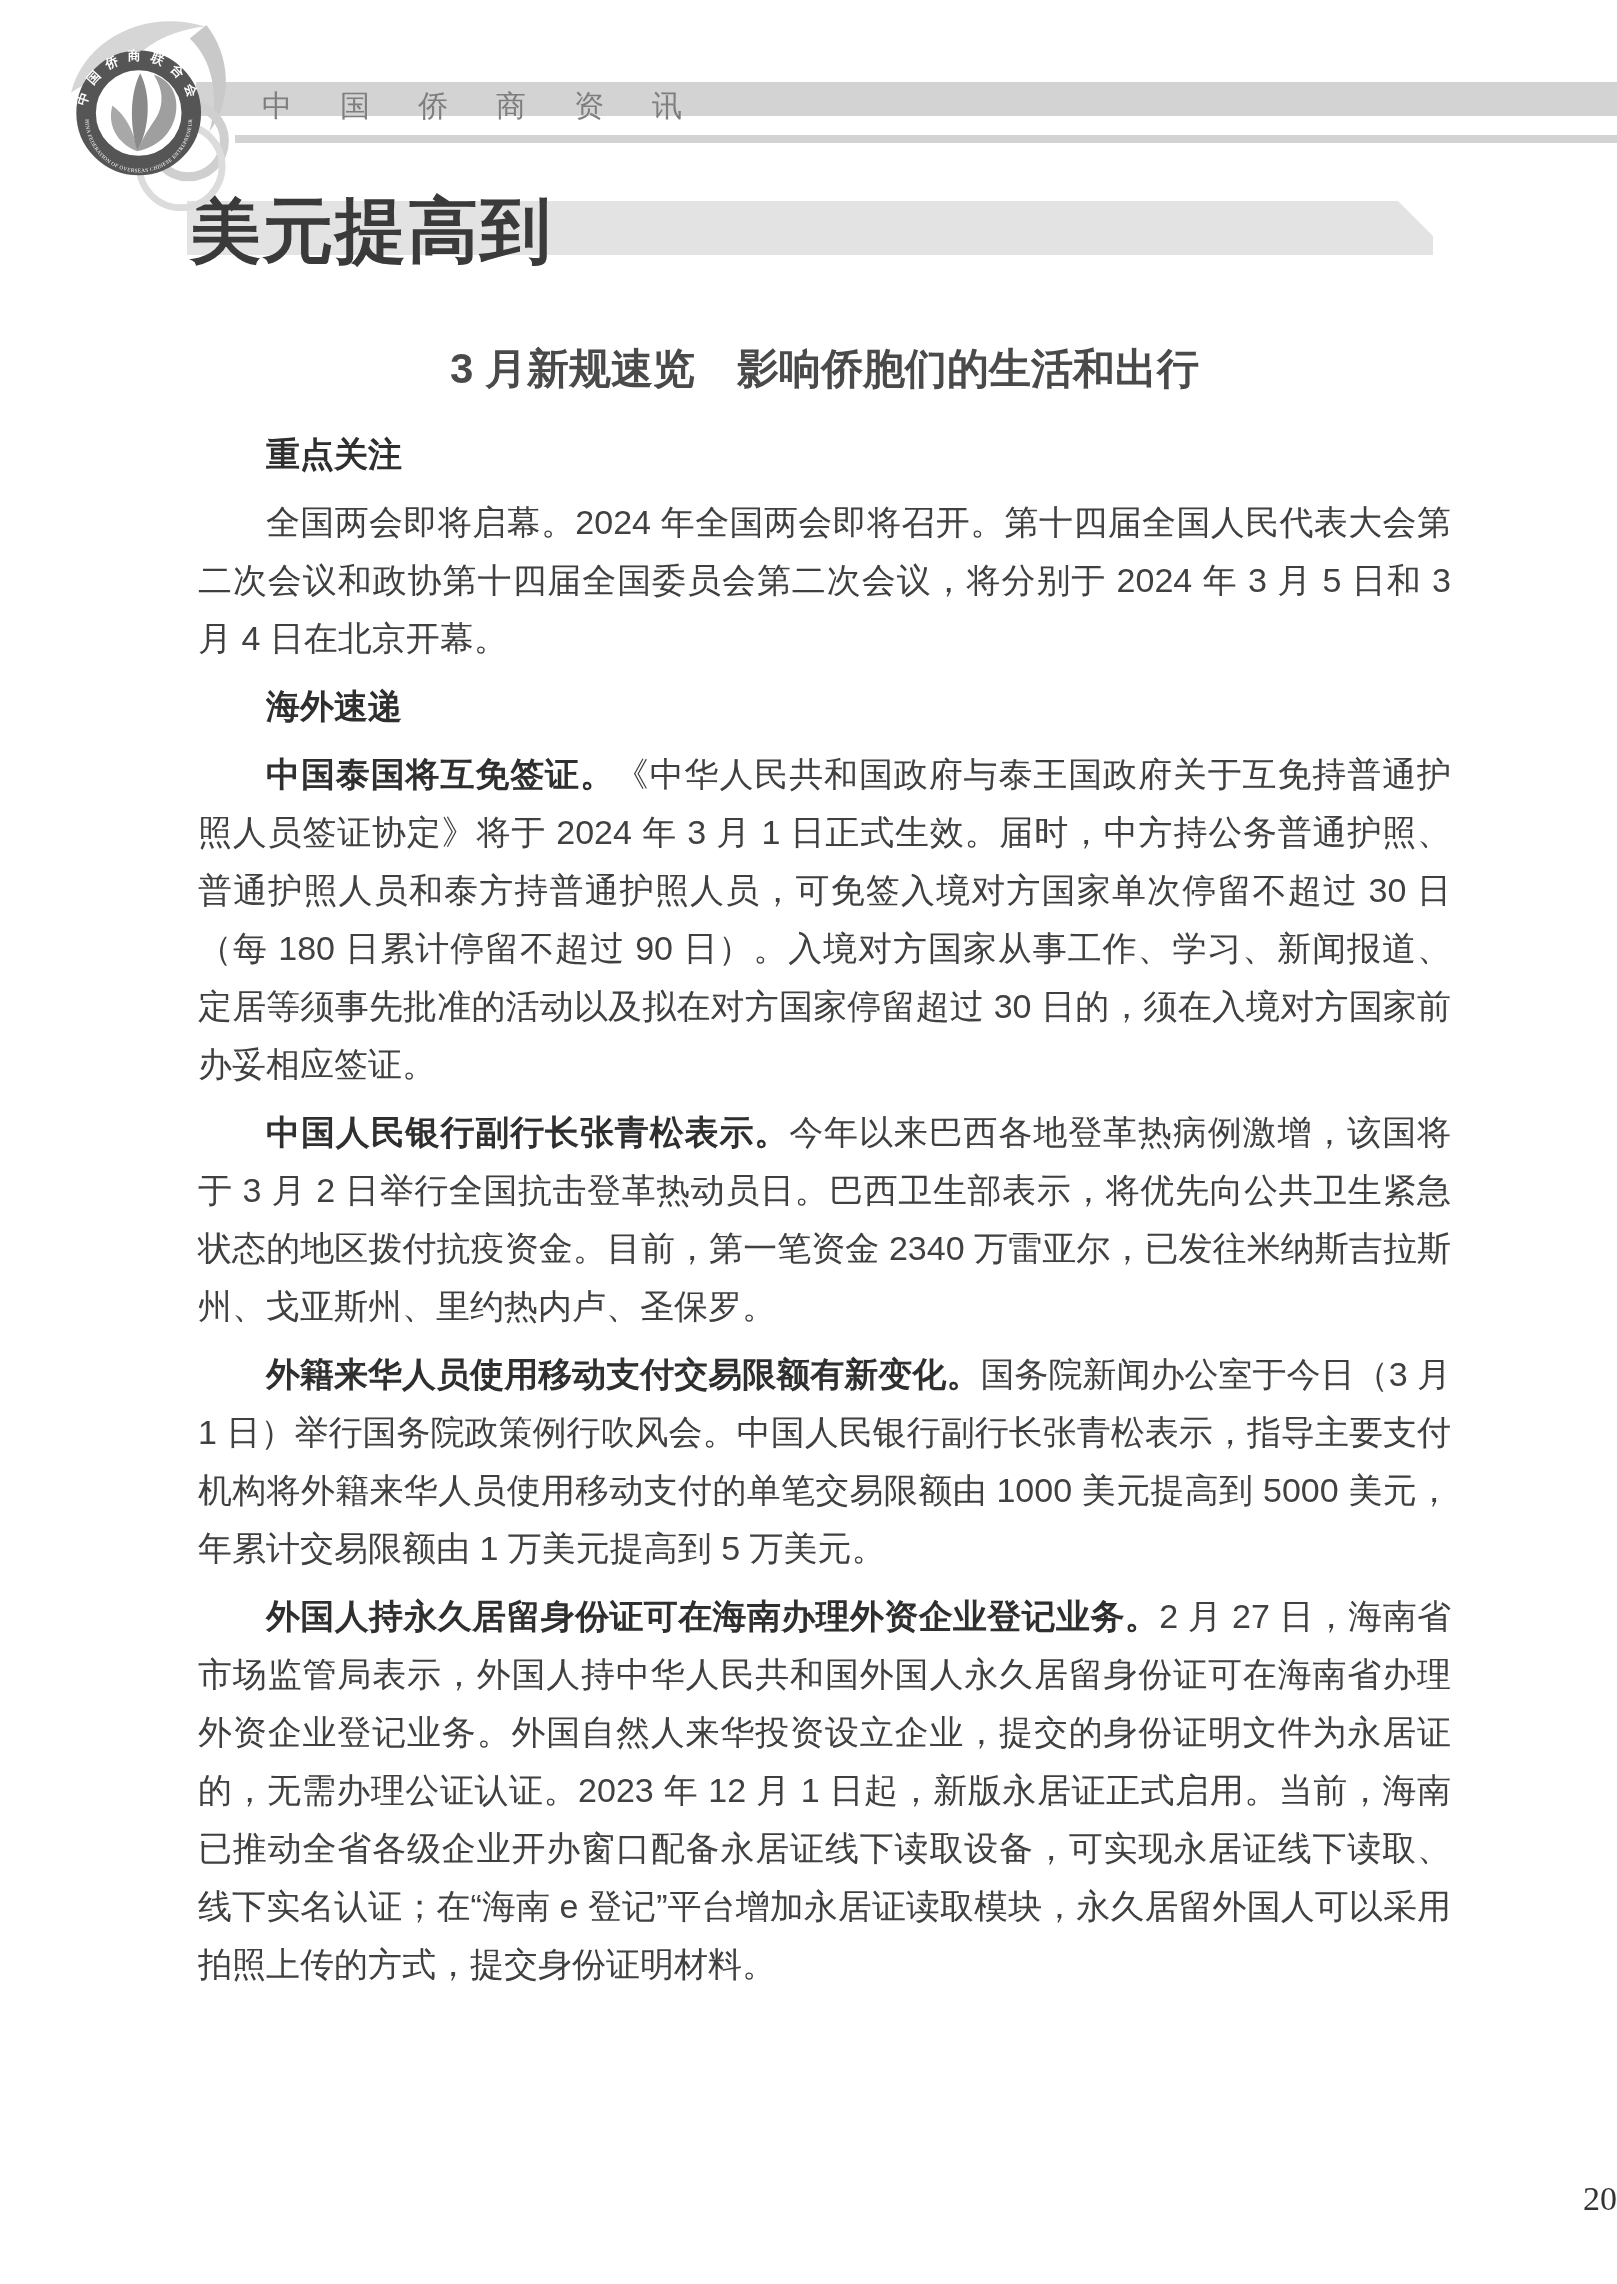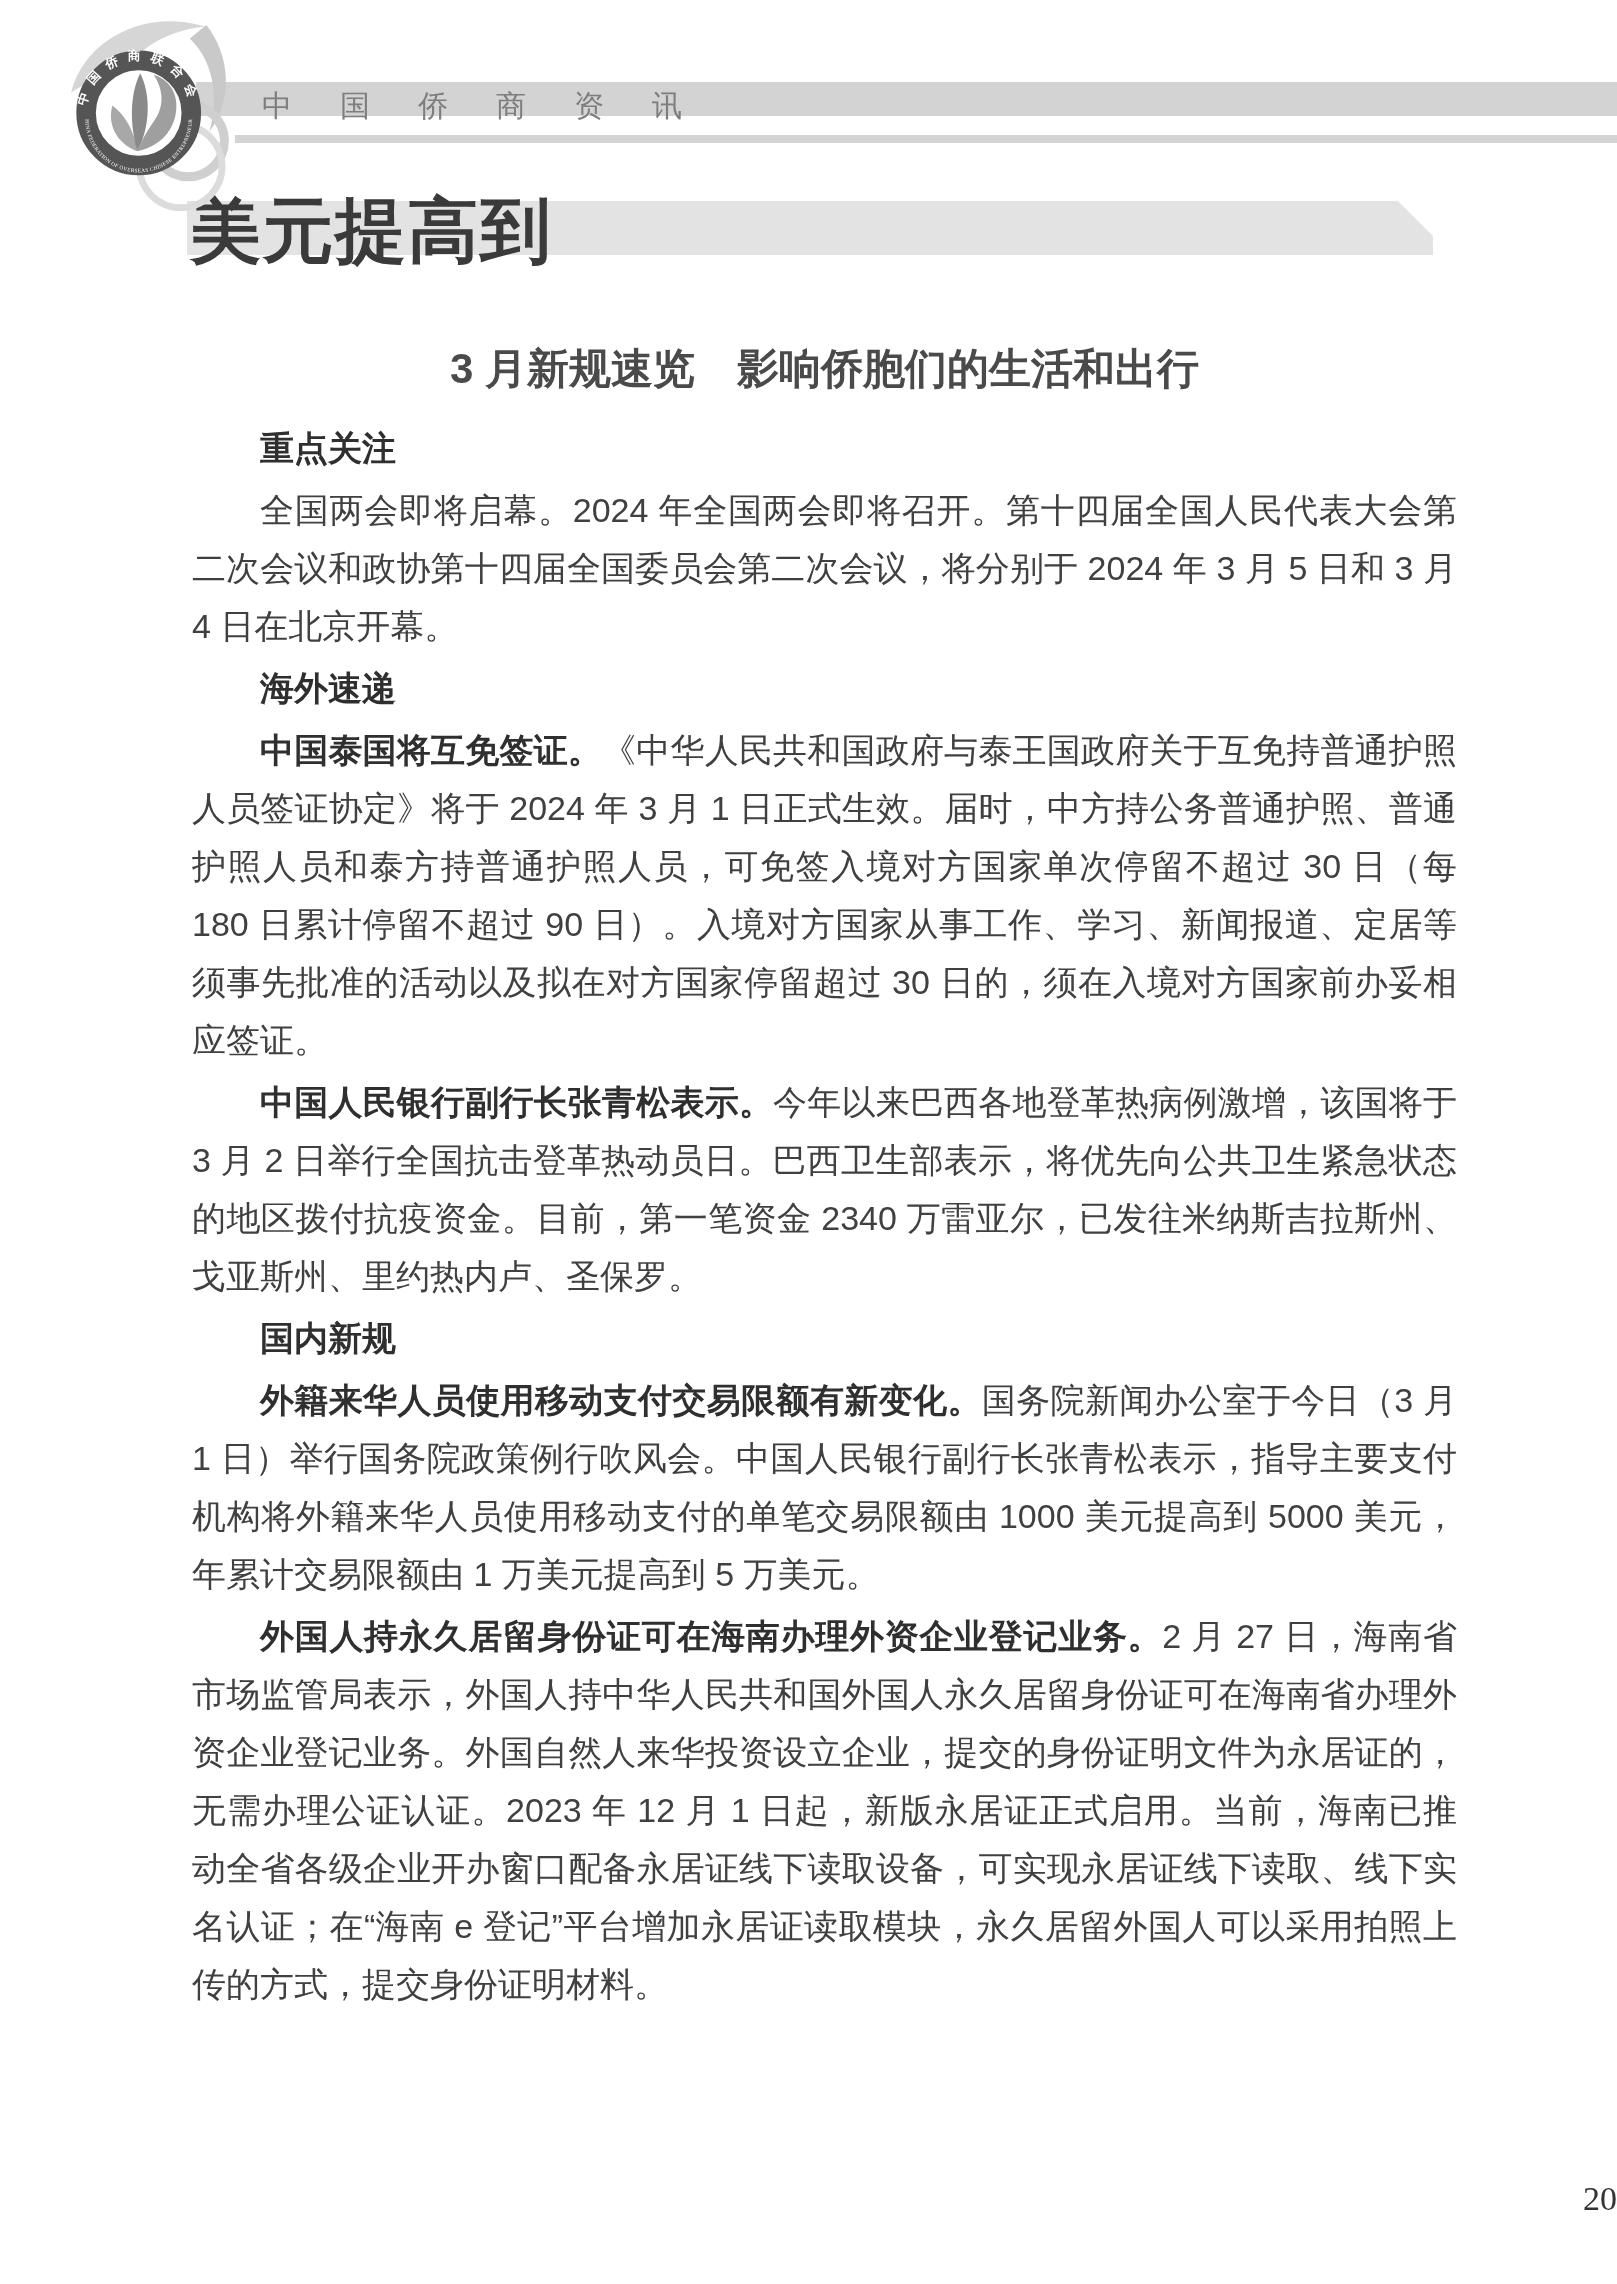--- a/index.html
+++ b/index.html
@@ -66,21 +66,21 @@
     color:var(--title_color,#4a4a4a);
     white-space:pre;
   }
   .article-body{
     position:absolute;left:188px;top:415px;width:1273px;
     font-size:34px;
     line-height:58px;
     color:var(--body_color,#404040);
     text-align:justify;
   }
-  .article-body p{margin:4px;text-indent:68px;}
+  .article-body p{margin:10px;text-indent:68px;}
   .article-body .lead{font-weight:bold;color:var(--lead_color,#2f2f2f);}
   
   .page-number{
     position:absolute;left:0;top:2180px;width:100%;
     text-align:right;
     font-family:"Liberation Serif",serif;
     font-size:34px;
     color:#333333;
   }
 </style>
@@ -130,21 +130,20 @@
   <p class="para"><span class="lead"></span><span class="rest">全国两会即将启幕。2024 年全国两会即将召开。第十四届全国人民代表大会第二次会议和政协第十四届全国委员会第二次会议，将分别于 2024 年 3 月 5 日和 3 月 4 日在北京开幕。</span></p>
 
   <p class="para"><span class="lead">海外速递</span><span class="rest"></span></p>
 
 
 
   <p class="para"><span class="lead">中国泰国将互免签证。</span><span class="rest">《中华人民共和国政府与泰王国政府关于互免持普通护照人员签证协定》将于 2024 年 3 月 1 日正式生效。届时，中方持公务普通护照、普通护照人员和泰方持普通护照人员，可免签入境对方国家单次停留不超过 30 日（每 180 日累计停留不超过 90 日）。入境对方国家从事工作、学习、新闻报道、定居等须事先批准的活动以及拟在对方国家停留超过 30 日的，须在入境对方国家前办妥相应签证。</span></p>
 
   <p class="para"><span class="lead">中国人民银行副行长张青松表示。</span><span class="rest">今年以来巴西各地登革热病例激增，该国将于 3 月 2 日举行全国抗击登革热动员日。巴西卫生部表示，将优先向公共卫生紧急状态的地区拨付抗疫资金。目前，第一笔资金 2340 万雷亚尔，已发往米纳斯吉拉斯州、戈亚斯州、里约热内卢、圣保罗。</span></p>
 
-  <p class="para"><span class="lead">国内新规</span><span class="rest"></span></p>
 
   <p class="para"><span class="lead">外籍来华人员使用移动支付交易限额有新变化。</span><span class="rest">国务院新闻办公室于今日（3 月 1 日）举行国务院政策例行吹风会。中国人民银行副行长张青松表示，指导主要支付机构将外籍来华人员使用移动支付的单笔交易限额由 1000 美元提高到 5000 美元，年累计交易限额由 1 万美元提高到 5 万美元。</span></p>
 
   <p class="para"><span class="lead">外国人持永久居留身份证可在海南办理外资企业登记业务。</span><span class="rest">2 月 27 日，海南省市场监管局表示，外国人持中华人民共和国外国人永久居留身份证可在海南省办理外资企业登记业务。外国自然人来华投资设立企业，提交的身份证明文件为永居证的，无需办理公证认证。2023 年 12 月 1 日起，新版永居证正式启用。当前，海南已推动全省各级企业开办窗口配备永居证线下读取设备，可实现永居证线下读取、线下实名认证；在“海南 e 登记”平台增加永居证读取模块，永久居留外国人可以采用拍照上传的方式，提交身份证明材料。</span></p>
 </div>
 
   <div class="page-number">20</div>
 </div>
 
 

